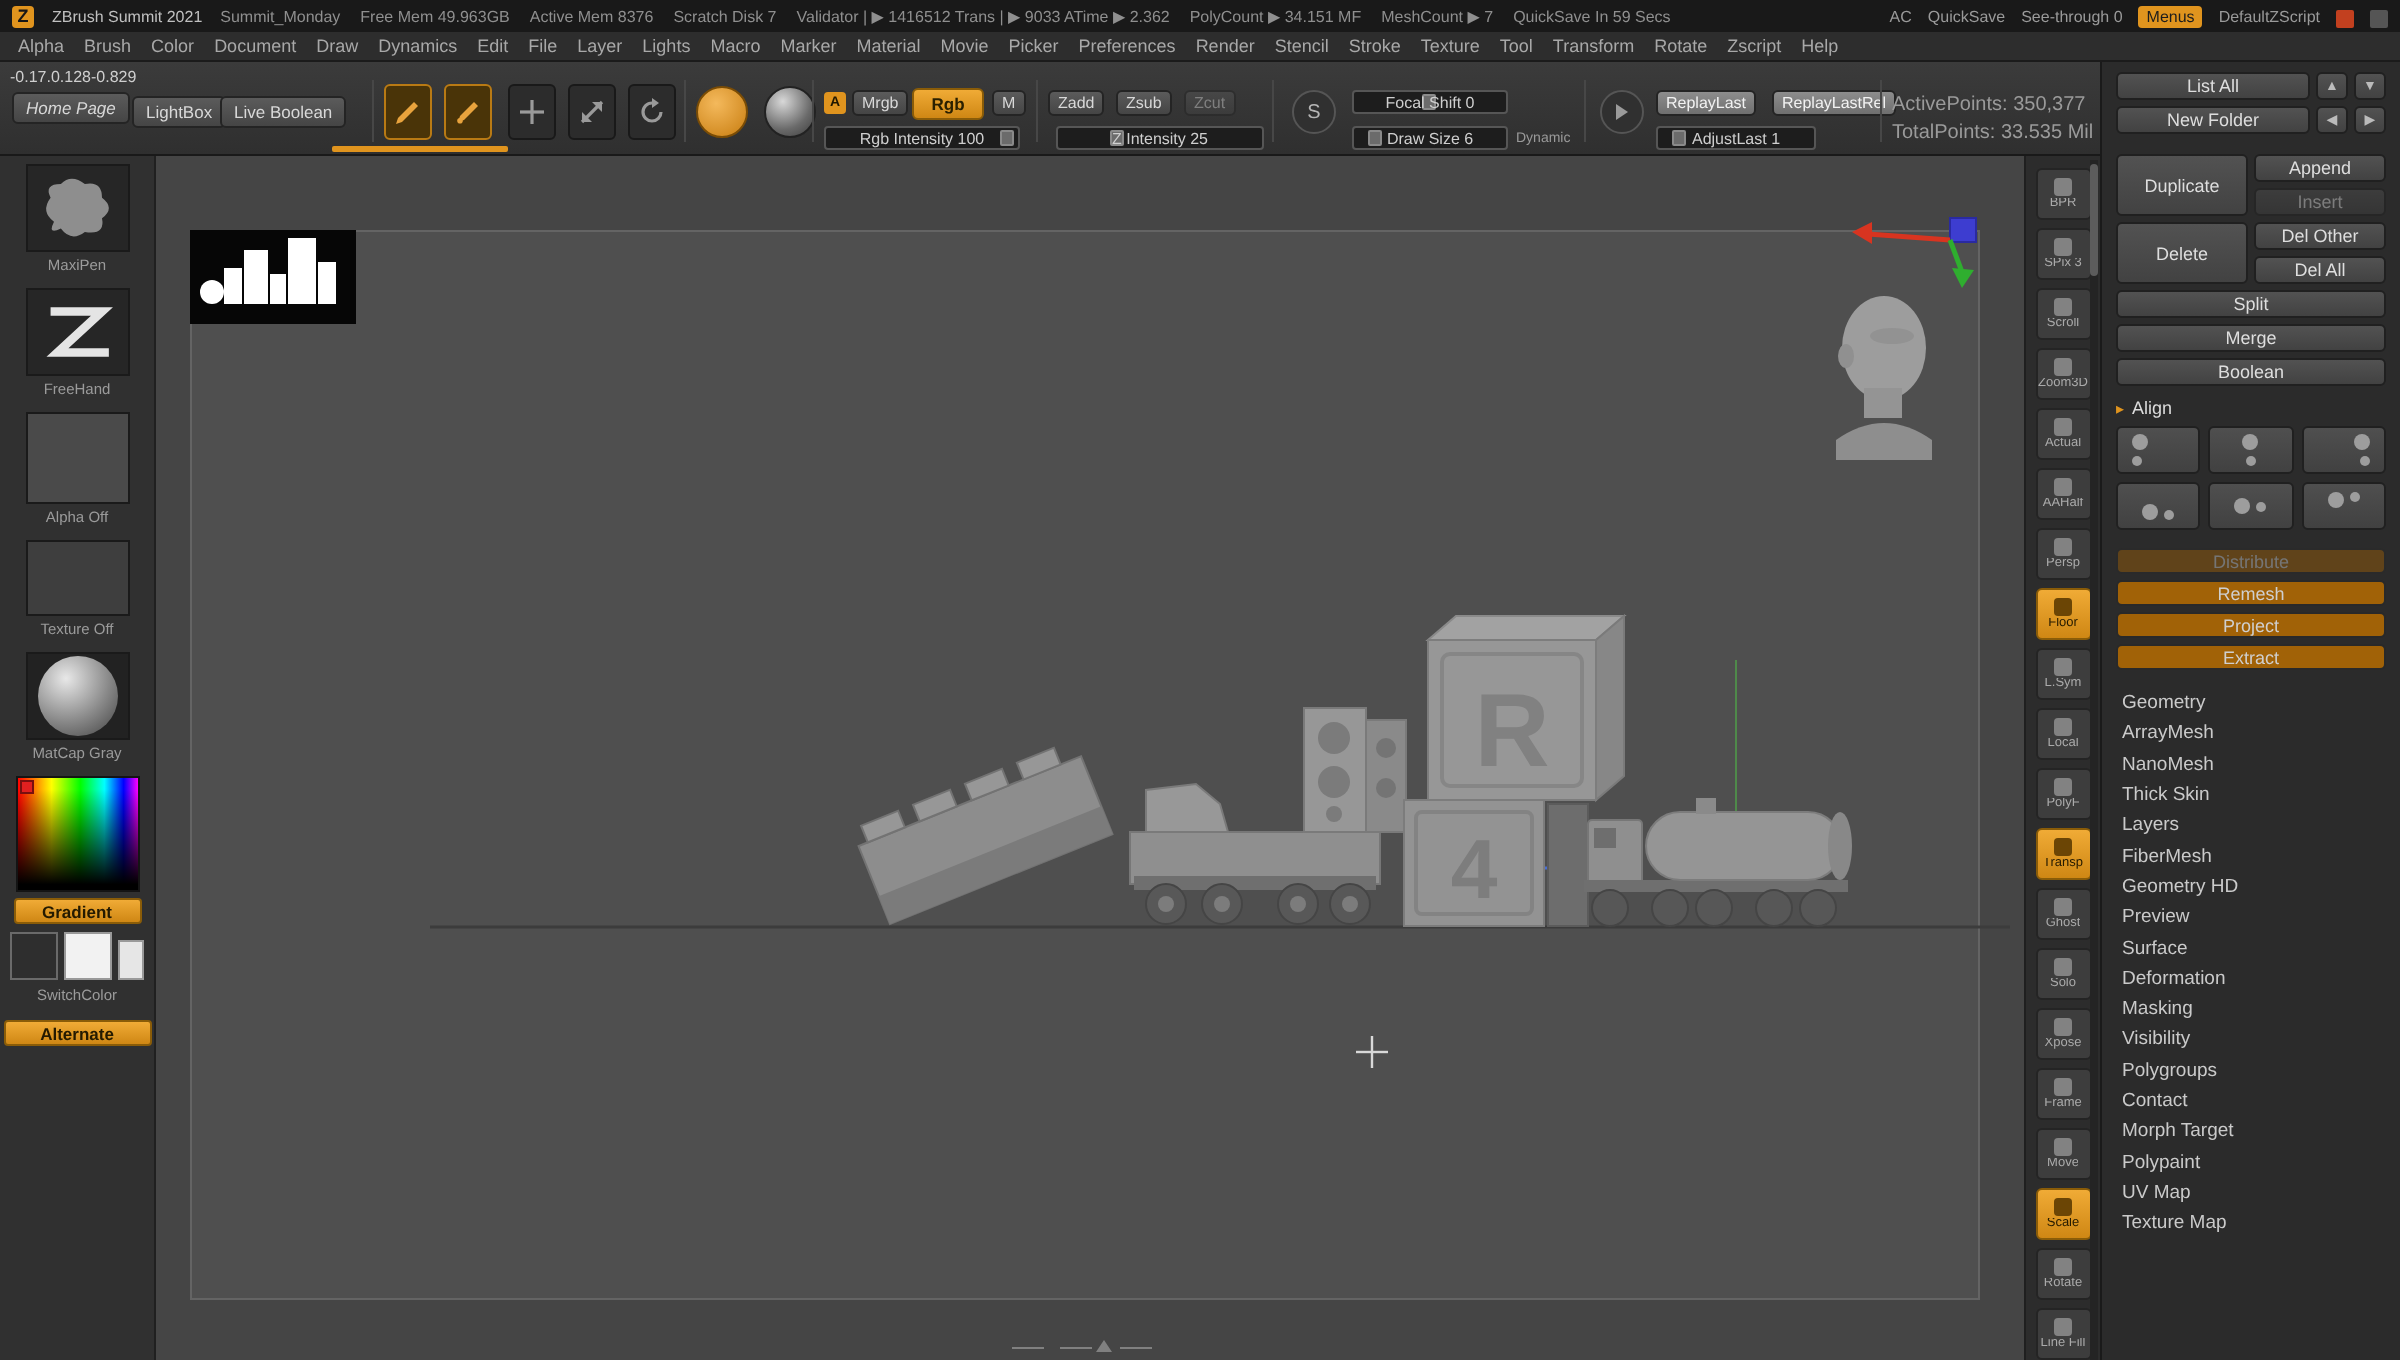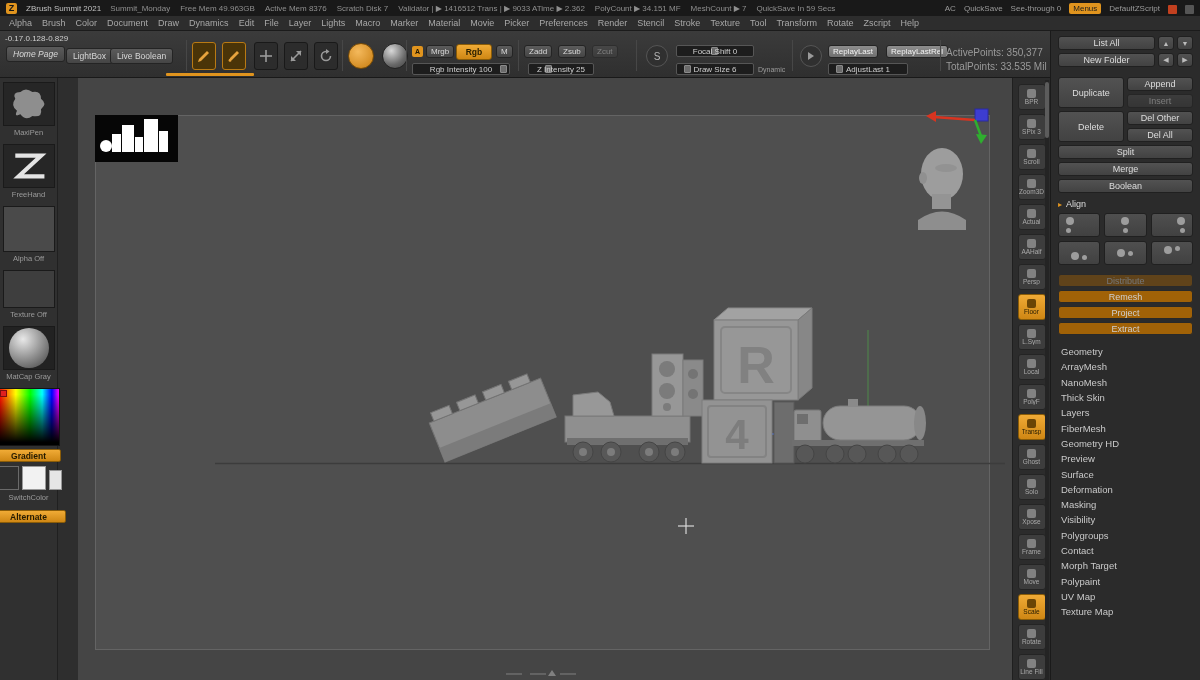--- a/index.html
+++ b/index.html
@@ -39,21 +39,21 @@
   .r-icon::after{content:"";width:0;height:0;border-left:6px solid #9a9a9a;border-top:4px solid transparent;border-bottom:4px solid transparent;}
   .slider{position:absolute;height:12px;background:#1d1d1d;border:1px solid #565656;border-radius:2px;display:flex;align-items:center;justify-content:center;}
   .slider .txt{position:relative;z-index:2;font-size:8px;color:#cfcfcf;white-space:nowrap;}
   .knob{position:absolute;top:1px;bottom:1px;width:7px;background:#6b6b6b;border:1px solid #8a8a8a;border-radius:1px;z-index:1;}
   .k-end{right:2px;} .k-25{left:25%;} .k-50{left:calc(50% - 4px);} .k-10{left:9%;}
   .vdiv{position:absolute;top:9px;height:31px;width:1px;background:#1d1d1d;border-right:1px solid #474747;}
   .edit-underline{position:absolute;left:166px;top:42px;width:88px;height:3px;background:#e0941e;border-radius:1px;}
   .pt-text{position:absolute;font-size:10px;color:#9a9a9a;}
 
   
-  .tray{position:absolute;left:0;top:78px;width:58px;bottom:0;background:#303030;border-right:1px solid #202020;display:flex;flex-direction:column;align-items:center;padding-top:4px;}
+  .tray{position:absolute;left:0;top:78px;width:78px;bottom:0;background:#303030;border-right:1px solid #202020;display:flex;flex-direction:column;align-items:center;padding-top:4px;}
   .tray-item{display:flex;flex-direction:column;align-items:center;margin-bottom:7px;}
   .thumb{width:52px;height:44px;background:#262626;border:1px solid #1a1a1a;display:flex;align-items:center;justify-content:center;overflow:hidden;}
   .thumb.alpha{background:#4a4a4a;height:46px;}
   .thumb.texture{background:#3e3e3e;height:38px;}
   .thumb.mat{background:#222;}
   .sphere{width:40px;height:40px;border-radius:50%;background:radial-gradient(circle at 35% 28%,#e8e8e8,#8a8a8a 55%,#3f3f3f);}
   .tray-label{font-size:7.5px;color:#9b9b9b;margin-top:2px;}
   .picker{width:62px;height:58px;position:relative;border:1px solid #141414;background:linear-gradient(to bottom, rgba(0,0,0,0) 10%, #000 95%),linear-gradient(to right,#f00,#ff0 28%,#0f0 52%,#0ff 72%,#00f 88%,#f0f);margin-bottom:3px;}
   .picker .cur{position:absolute;left:1px;top:1px;width:7px;height:7px;background:#e02020;border:1px solid #7a0f0f;}
   .bar-accent{width:64px;height:13px;background:linear-gradient(#f0ab36,#cf8714);color:#241a00;font-size:8.5px;font-weight:bold;display:flex;align-items:center;justify-content:center;border:1px solid #8a5c08;border-radius:2px;}
@@ -215,21 +215,21 @@
   <div class="tbtn accent" style="left:456px;top:13px;width:36px;">Rgb</div>
   <div class="tbtn small" style="left:496px;top:14px;">M</div>
   <div class="slider" style="left:412px;top:32px;width:98px;">
     <span class="knob k-end"></span>
     <span class="txt">Rgb Intensity 100</span>
   </div>
 
   <div class="tbtn small" style="left:524px;top:14px;">Zadd</div>
   <div class="tbtn small" style="left:558px;top:14px;">Zsub</div>
   <div class="tbtn small dim" style="left:592px;top:14px;">Zcut</div>
-  <div class="slider" style="left:528px;top:32px;width:66px;">
+  <div class="slider" style="left:528px;top:32px;width:104px;">
     <span class="knob k-25"></span>
     <span class="txt">Z Intensity 25</span>
   </div>
 
   <div class="s-icon" style="left:646px;top:14px;">S</div>
   <div class="slider" style="left:676px;top:14px;width:78px;">
     <span class="knob k-50"></span>
     <span class="txt">Focal Shift 0</span>
   </div>
   <div class="slider" style="left:676px;top:32px;width:78px;">

